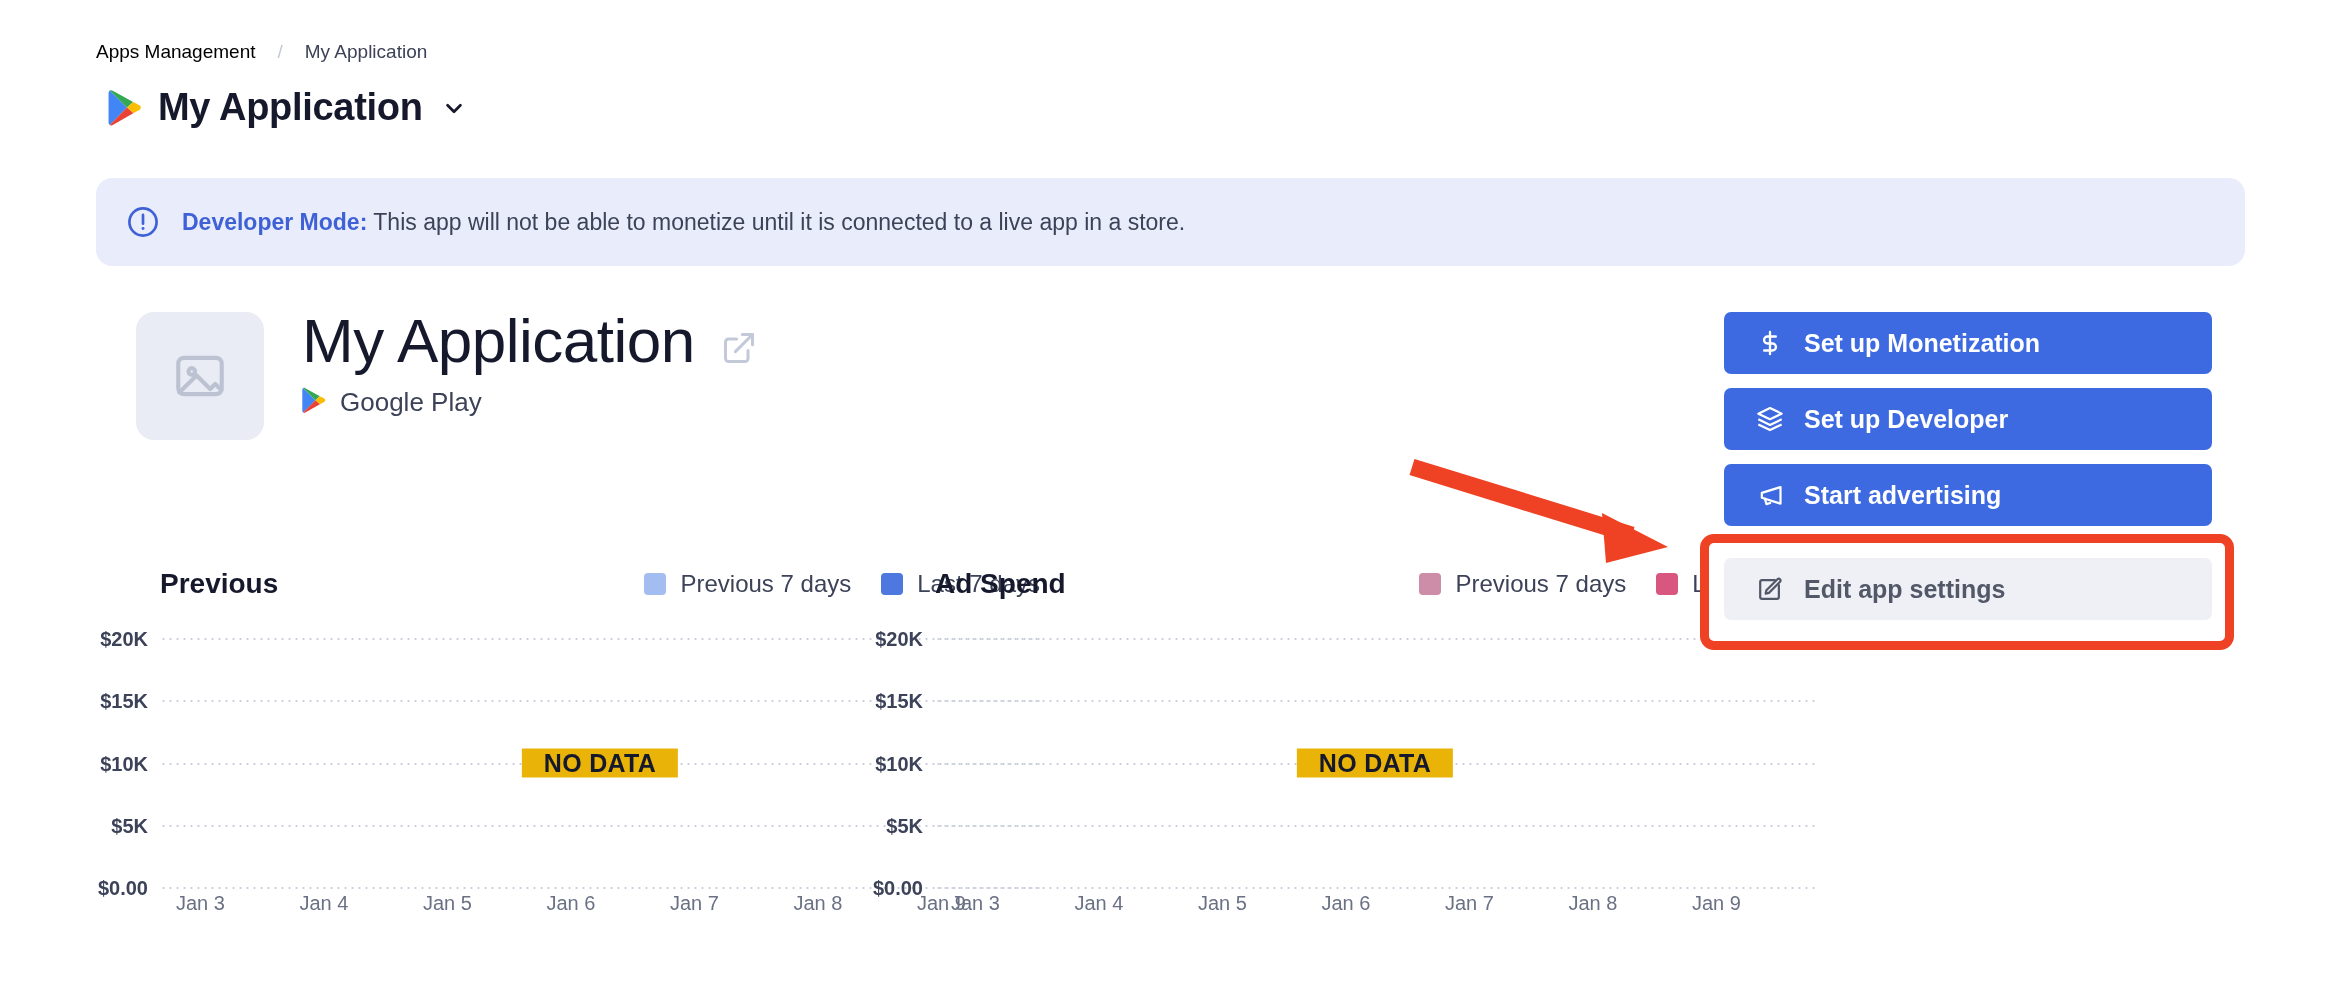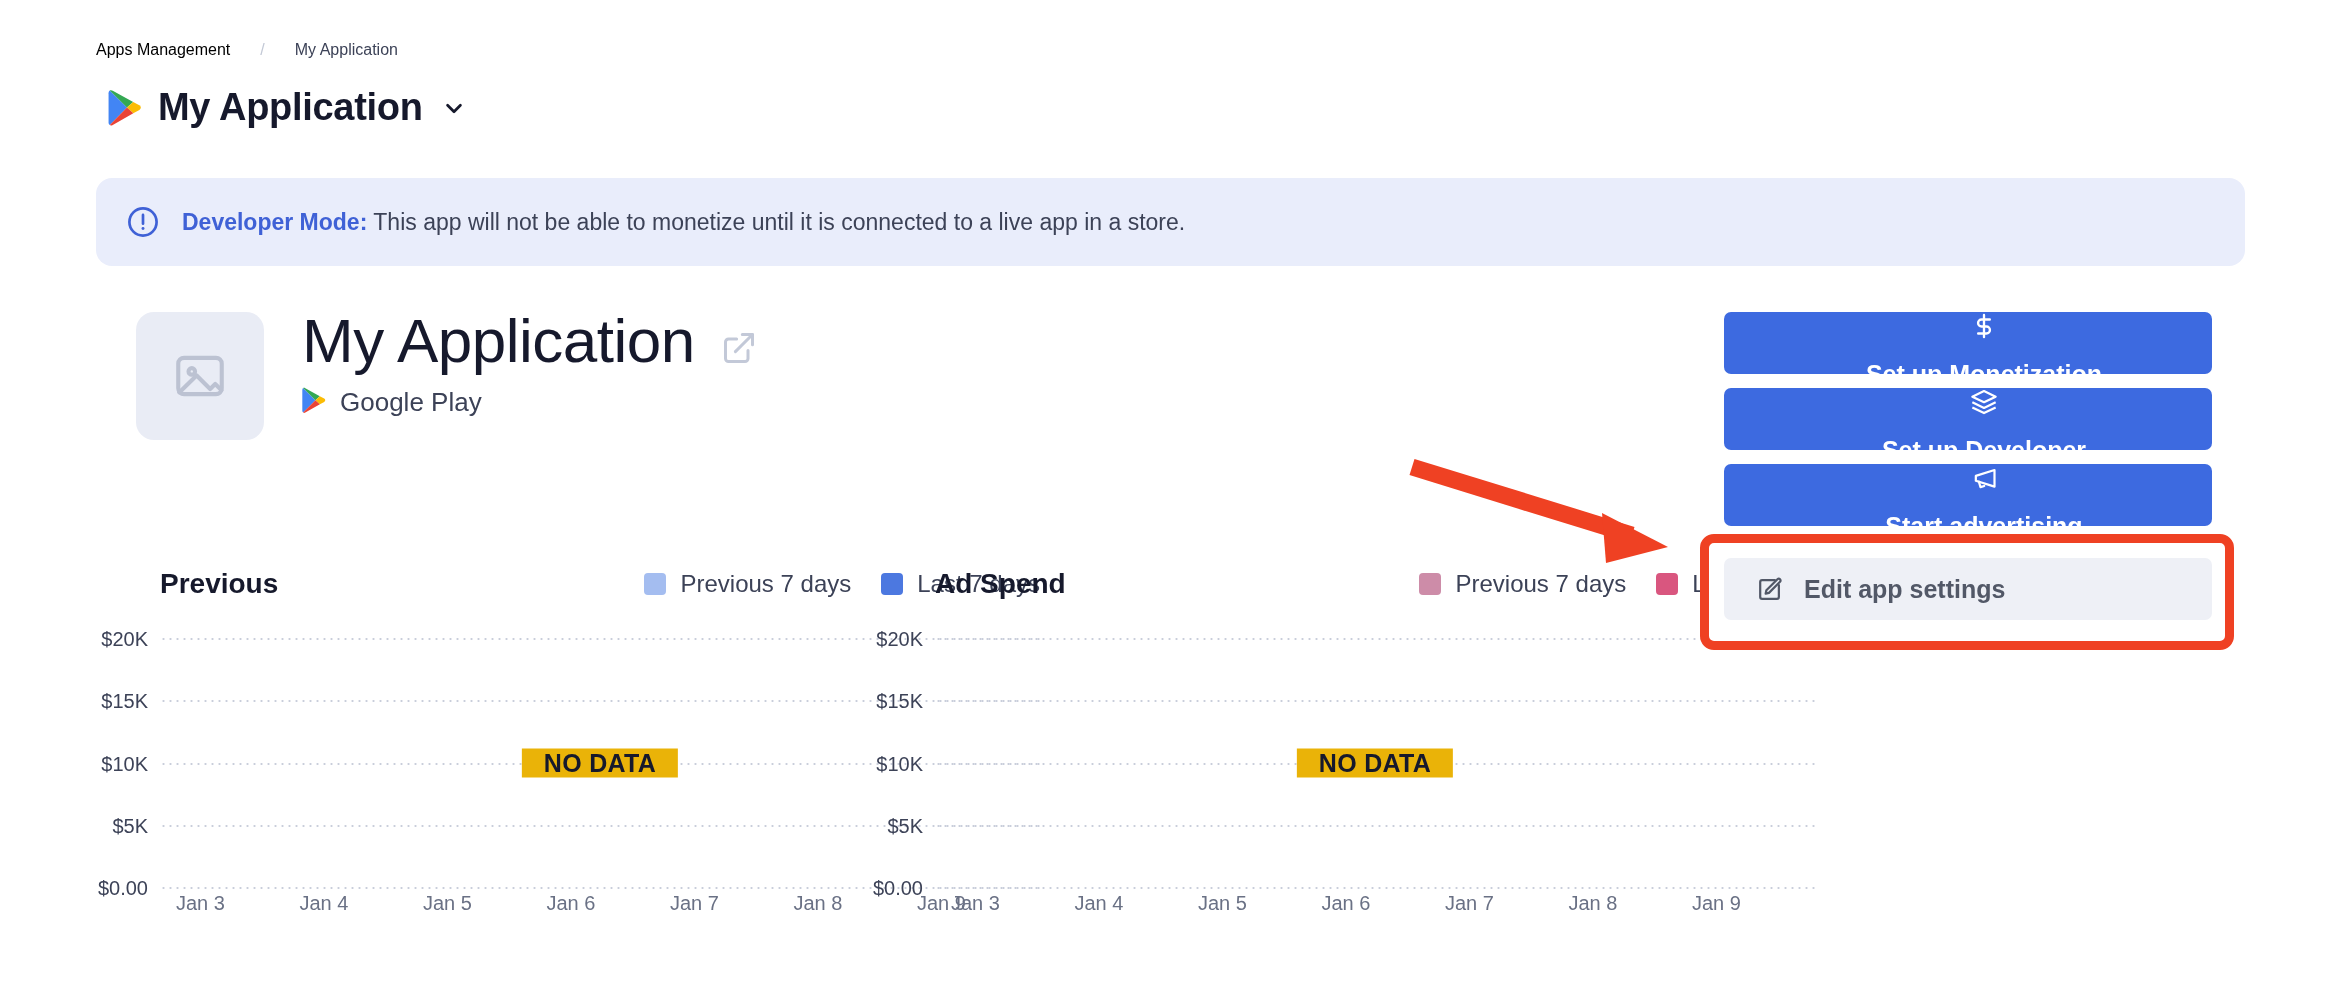--- a/index.html
+++ b/index.html
@@ -7,22 +7,22 @@
     width: 2342px; height: 1002px;
     background: #ffffff;
     font-family: "Liberation Sans", sans-serif;
     overflow: hidden;
   }
   .page { position: relative; width: 2342px; height: 1002px; background:#fff; }
 
   
   .breadcrumb {
     position: absolute; left: 96px; top: 42px;
-    display: flex; align-items: center; gap: 30px;
-    font-size: 16px; line-height: 1;
+    display: flex; align-items: center; gap: 22px;
+    font-size: 19px; line-height: 1;
   }
   .bc-sep  { color: #c3c9d6; }
   .bc-cur  { color: #3c4257; }
 
   
   .title-row {
     position: absolute; left: 108px; top: 86px;
     display: flex; align-items: center; gap: 16px;
   }
   .gp-icon { width: 34px; height: 38px; display:block; }
@@ -69,21 +69,20 @@
     width: 488px;
     display: flex; flex-direction: column; gap: 14px;
   }
   .btn {
     height: 62px; border-radius: 7px;
     display: flex; align-items: center; gap: 20px;
     padding-left: 32px;
     font-size: 25px; font-weight: 700;
     border: none; cursor: pointer; text-align: left;
     font-family: "Liberation Sans", sans-serif;
-    flex-direction: column;
   }
   .btn-primary { background: #3d6ae0; color: #ffffff; }
   .btn-secondary { background: #eef0f6; color: #525867; }
   .btn svg { flex: none; }
 
   
   .chart { position: absolute; top: 566px; }
   .chart-rev { left: 160px; }
   .chart-spend { left: 935px; }
   .chart-head {
@@ -96,21 +95,21 @@
   .swatch { width: 22px; height: 22px; border-radius: 4px; flex: none; }
   .legend-label { font-size: 24px; color: #3c4257; }
 
   .plot { position: relative; width: 880px; height: 250px; margin-top: 36px; }
   .grid-row {
     position: absolute; left: 0; right: 0; height: 1px;
     display: flex; align-items: center;
   }
   .ytick {
     position: absolute; right: 100%; margin-right: 12px;
-    font-size: 20px; font-weight: 400; color: #3c4257;
+    font-size: 20px; font-weight: 700; color: #3c4257;
     white-space: nowrap; transform: translateY(-50%); top: 50%;
   }
   .gridline {
     flex: 1; height: 2px;
     background-image: radial-gradient(circle, #c9cedb 1px, transparent 1.2px);
     background-size: 7px 2px; background-repeat: repeat-x;
   }
   .nodata {
     position: absolute; left: 50%; top: 50%;
     transform: translate(-50%, -50%);

